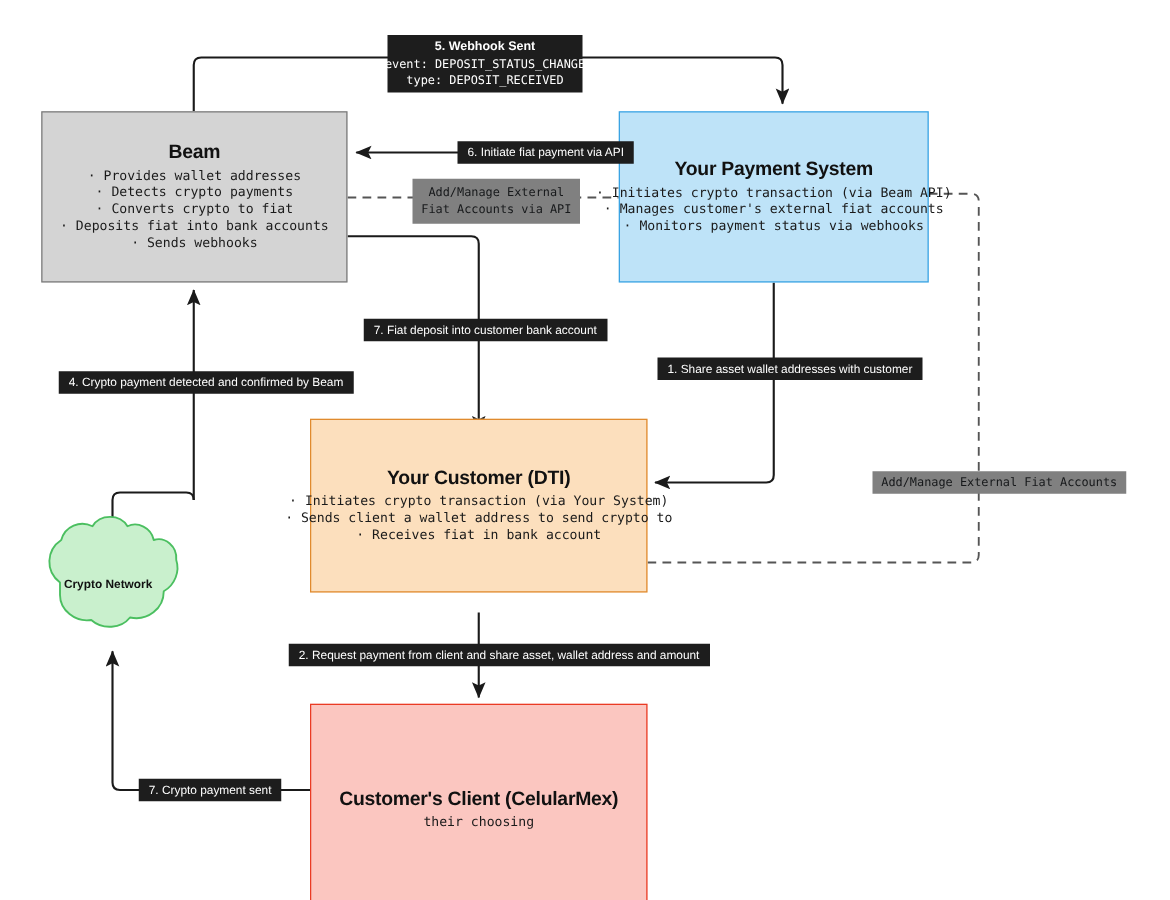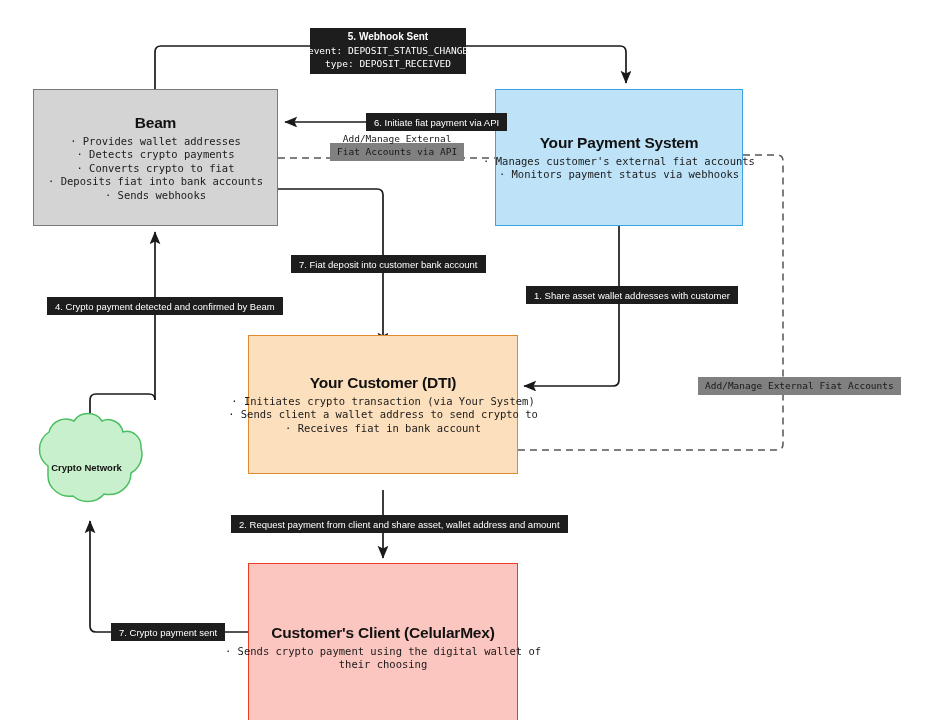--- a/index.html
+++ b/index.html
@@ -92,21 +92,21 @@
     box-sizing: border-box;
   }
 
   
   .elabel {
     position: absolute;
     box-sizing: border-box;
     display: flex;
     flex-direction: column;
     align-items: center;
-    justify-content: flex-end;
+    justify-content: center;
     text-align: center;
     white-space: nowrap;
   }
   .elabel.dark {
     background: #1d1d1d;
     color: #ffffff;
     font-family: "Liberation Sans", sans-serif;
     font-size: 9.5px;
     padding: 3px 8px;
   }
@@ -186,20 +186,21 @@
       <div>· Deposits fiat into bank accounts</div>
       <div>· Sends webhooks</div>
     </div>
   </div>
 </div>
 
 <div class="node" id="node-payment-system">
   <div class="node-body">
     <div class="title">Your Payment System</div>
     <div class="lines">
+      <div>· Initiates crypto transaction (via Beam API)</div>
       <div>· Manages customer's external fiat accounts</div>
       <div>· Monitors payment status via webhooks</div>
     </div>
   </div>
 </div>
 
 <div class="node" id="node-customer">
   <div class="node-body">
     <div class="title">Your Customer (DTI)</div>
     <div class="lines">
@@ -207,41 +208,40 @@
       <div>· Sends client a wallet address to send crypto to</div>
       <div>· Receives fiat in bank account</div>
     </div>
   </div>
 </div>
 
 <div class="node" id="node-client">
   <div class="node-body">
     <div class="title">Customer's Client (CelularMex)</div>
     <div class="lines">
-      <div>· Sends crypto payment using the digital wallet of</div>
       <div>their choosing</div>
     </div>
   </div>
 </div>
 
 <div class="node" id="node-crypto-network">
   <div class="cloudlabel">Crypto Network</div>
 </div>
 
 <div class="elabel dark mono-sub" style="left:310px; top:28px; width:156px; height:46px;">
   <div class="l-title">5. Webhook Sent</div>
   <div class="l-mono">event: DEPOSIT_STATUS_CHANGE</div>
   <div class="l-mono">type:  DEPOSIT_RECEIVED</div>
 </div>
 
 <div class="elabel dark" style="left:325px; top:113px; height:18px;margin-left:41px;">
   <div>6. Initiate fiat payment via API</div>
 </div>
 
-<div class="elabel gray" style="left:330px; top:143px; height:18px;">
+<div class="elabel gray" style="left:330px; top:143px; height:36px;">
   <div>Add/Manage External</div>
   <div>Fiat Accounts via API</div>
 </div>
 
 <div class="elabel dark" style="left:291px; top:255px; height:18px;">
   <div>7. Fiat deposit into customer bank account</div>
 </div>
 
 <div class="elabel dark" style="left:47px; top:297px; height:18px;">
   <div>4. Crypto payment detected and confirmed by Beam</div>

